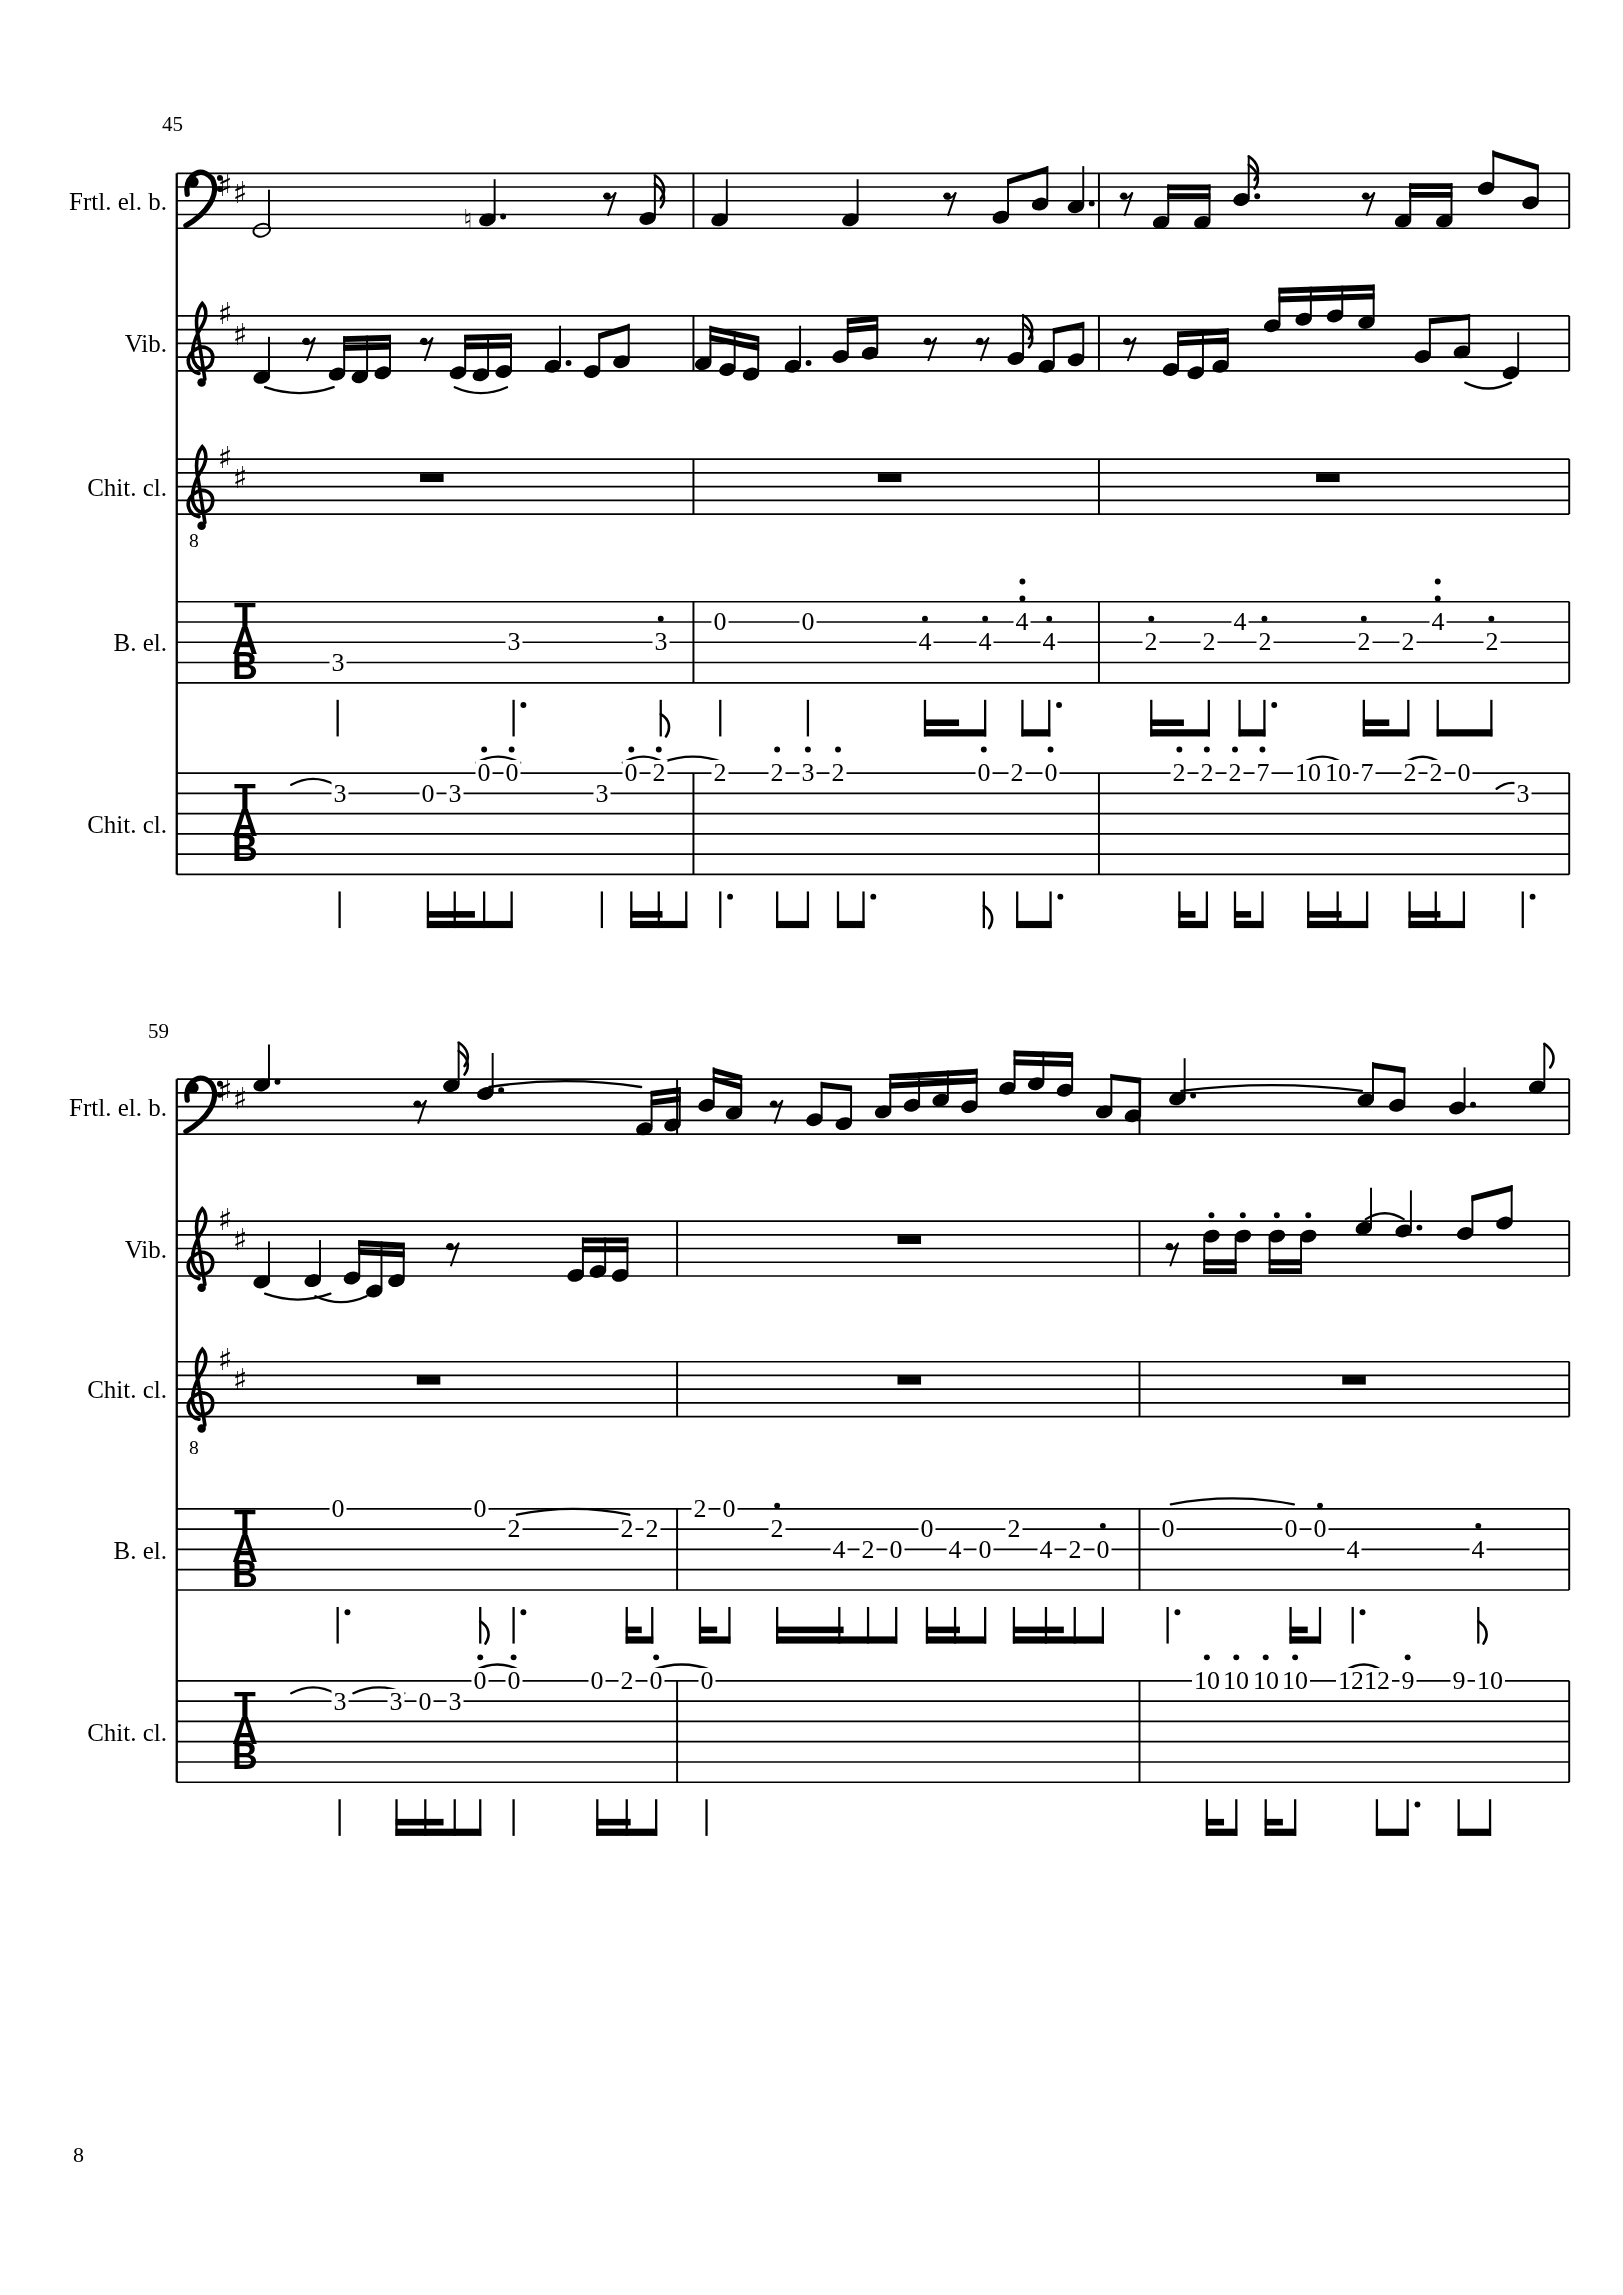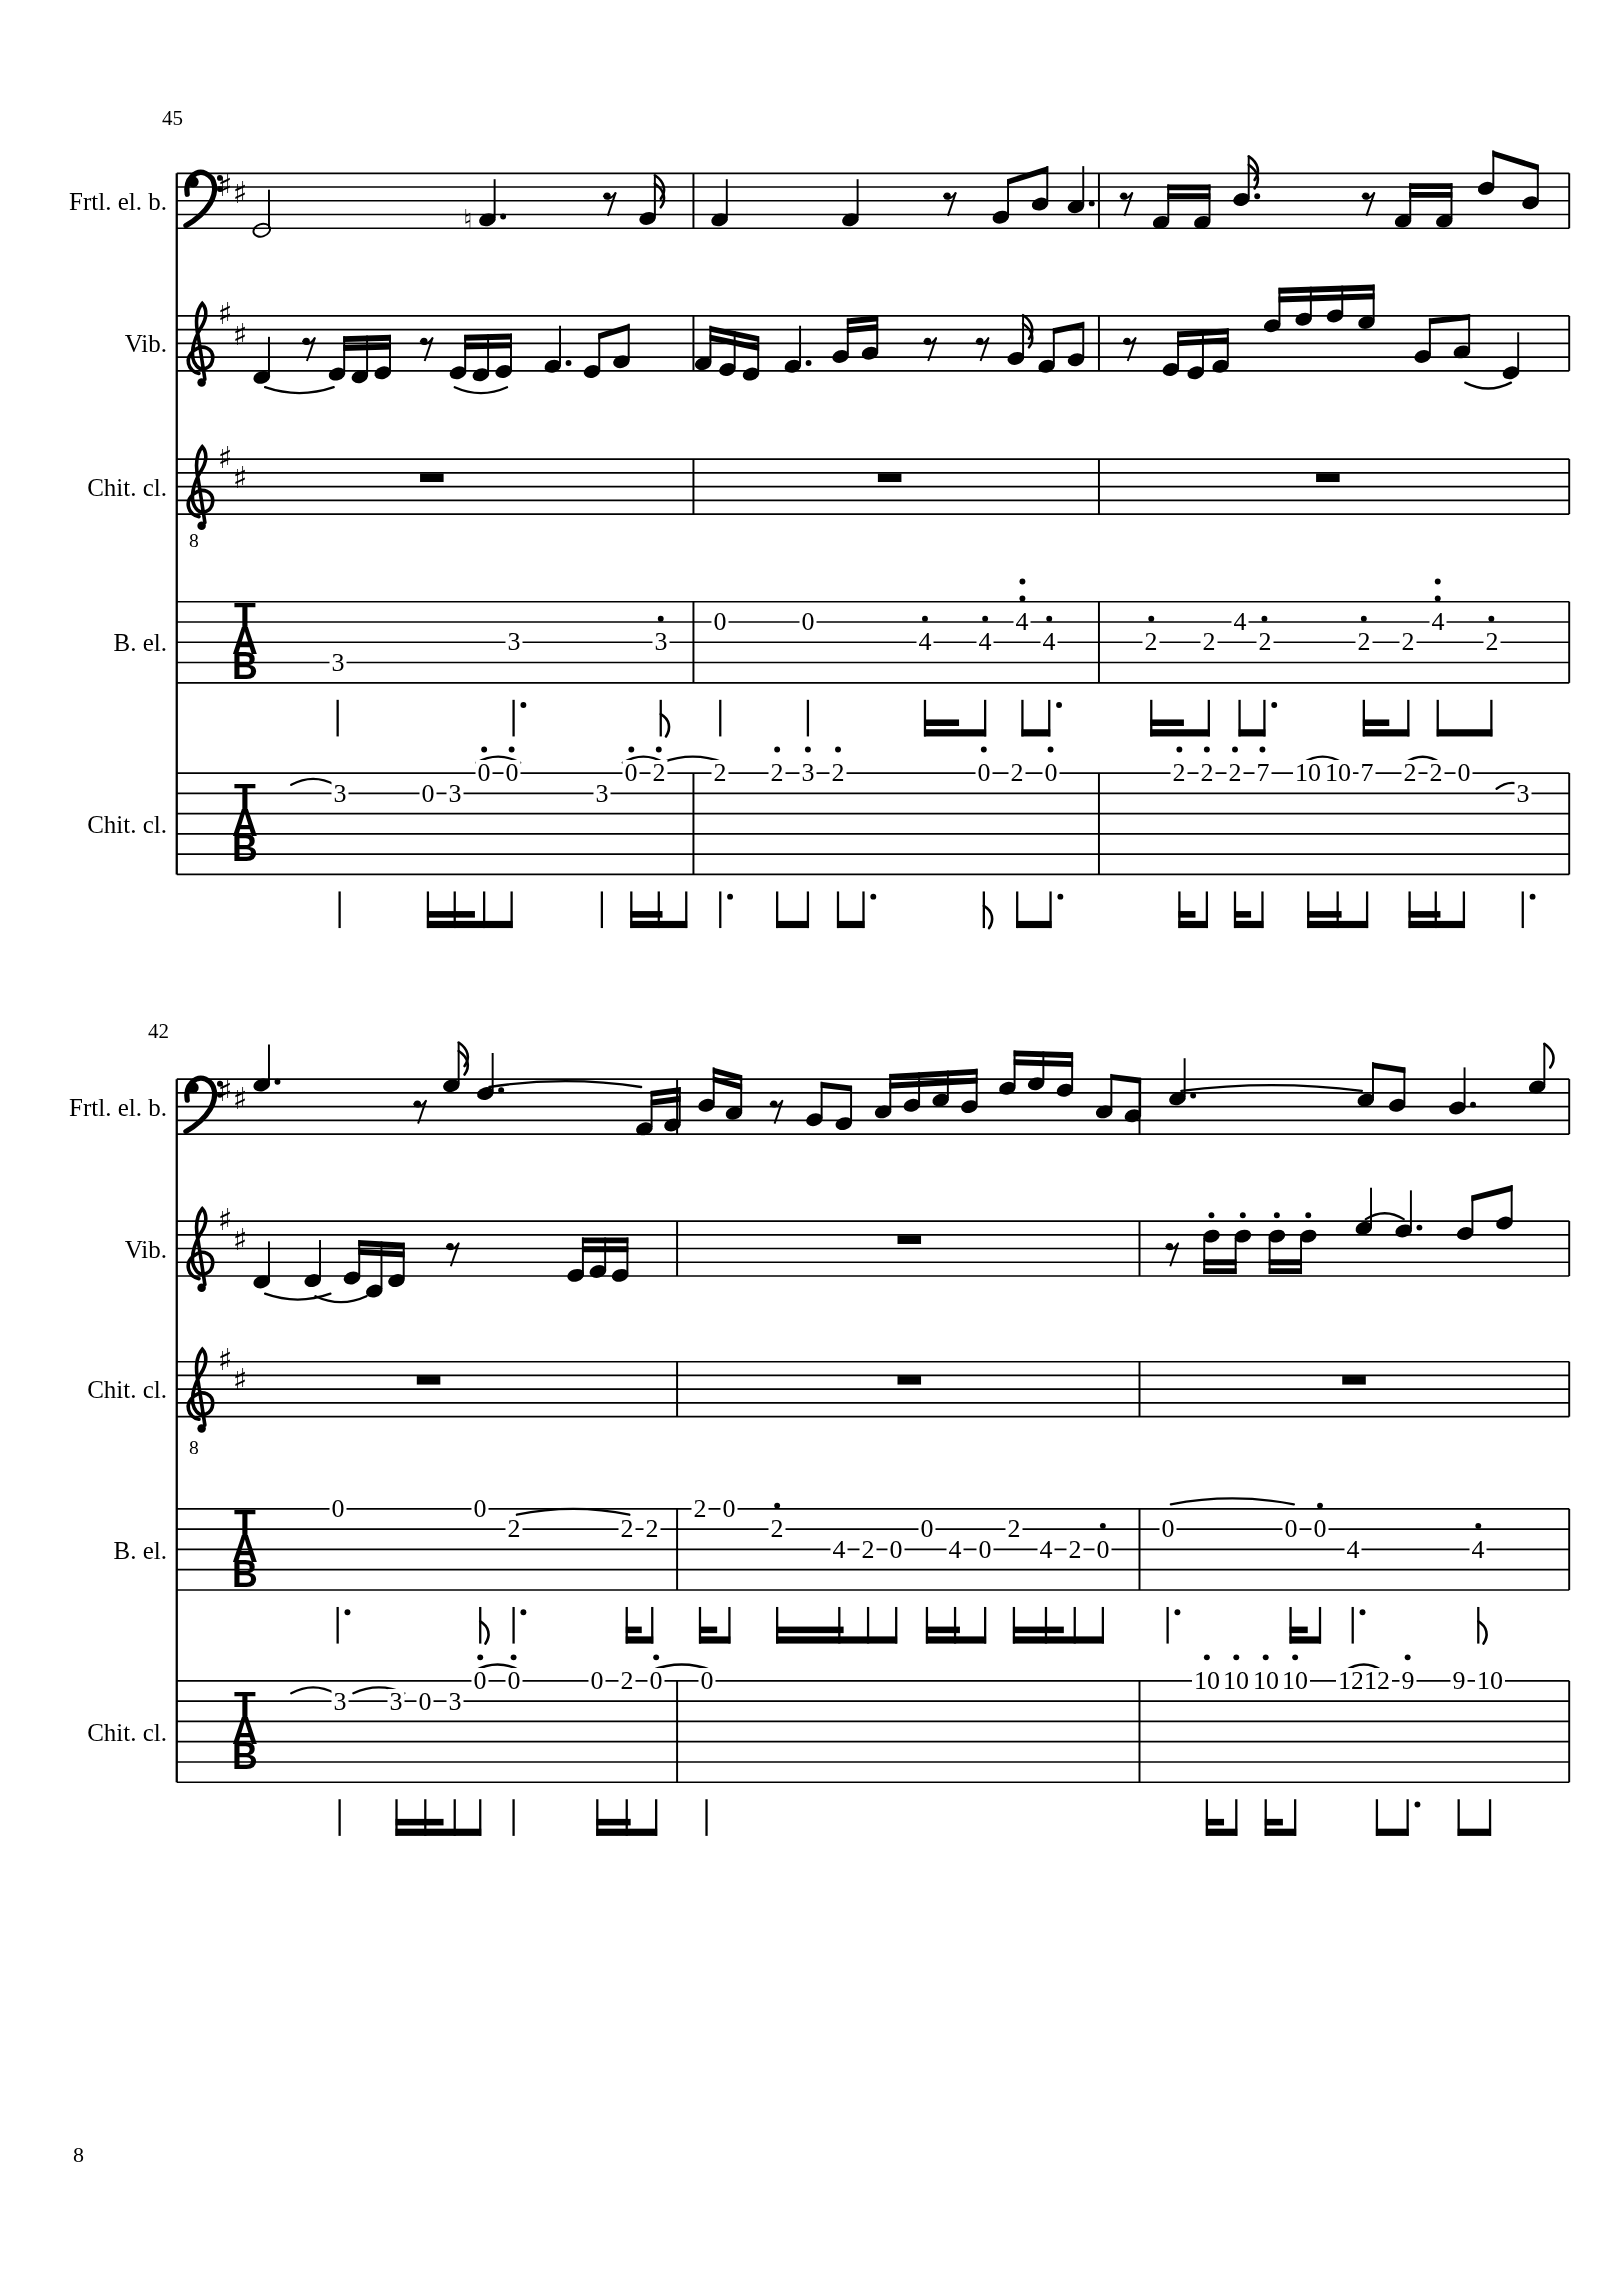--- a/index.html
+++ b/index.html
@@ -623,22 +623,22 @@
   <div class="ilabel" style="top:343px">Vib.</div>
   <div class="ilabel" style="top:487px">Chit. cl.</div>
   <div class="ilabel" style="top:642px">B. el.</div>
   <div class="ilabel" style="top:824px">Chit. cl.</div>
   <div class="ilabel" style="top:1107px">Frtl. el. b.</div>
   <div class="ilabel" style="top:1249px">Vib.</div>
   <div class="ilabel" style="top:1389px">Chit. cl.</div>
   <div class="ilabel" style="top:1550px">B. el.</div>
   <div class="ilabel" style="top:1732px">Chit. cl.</div>
 
-  <div class="mnum" style="left:162px;top:108px">45</div>
-  <div class="mnum" style="left:148px;top:1021px">42</div>
+  <div class="mnum" style="left:162px;top:114px">45</div>
+  <div class="mnum" style="left:148px;top:1021px">59</div>
 
   <div class="oct" style="left:184px;top:531px">8</div>
   <div class="oct" style="left:184px;top:1438px">8</div>
 
   <div id="frets">
       <div class="tabletter" style="left: 245px; top: 618px;">T</div>
       <div class="tabletter" style="left: 245px; top: 642px;">A</div>
       <div class="tabletter" style="left: 245px; top: 667px;">B</div>
       <div class="fret" style="left: 338px; top: 663px;">3</div>
       <div class="fret" style="left: 514px; top: 642px;">3</div>

